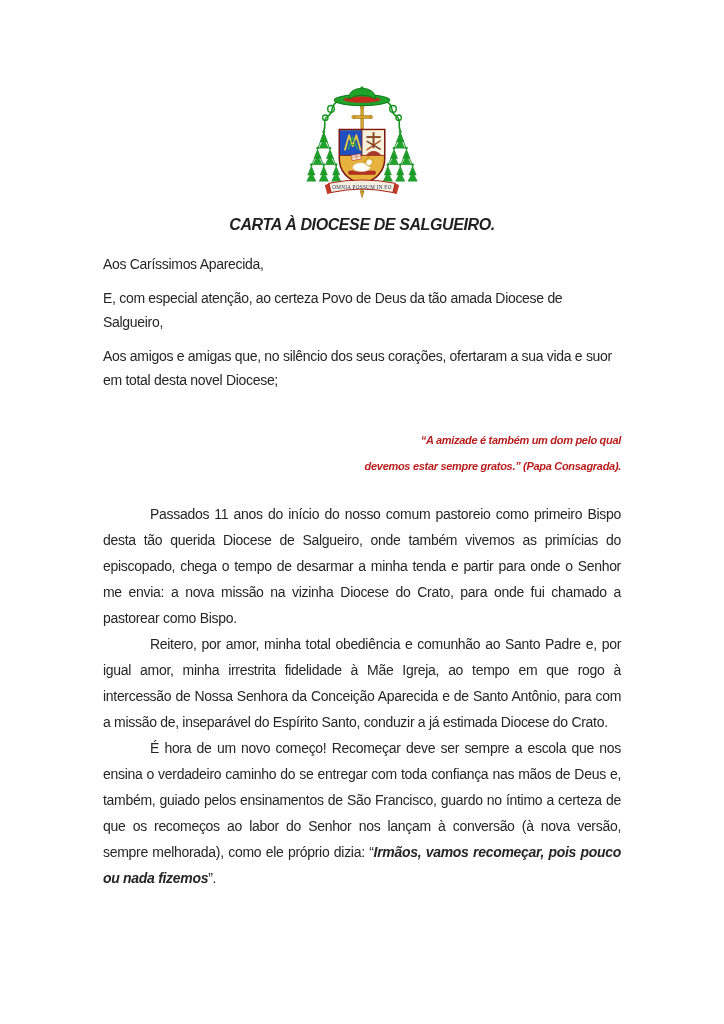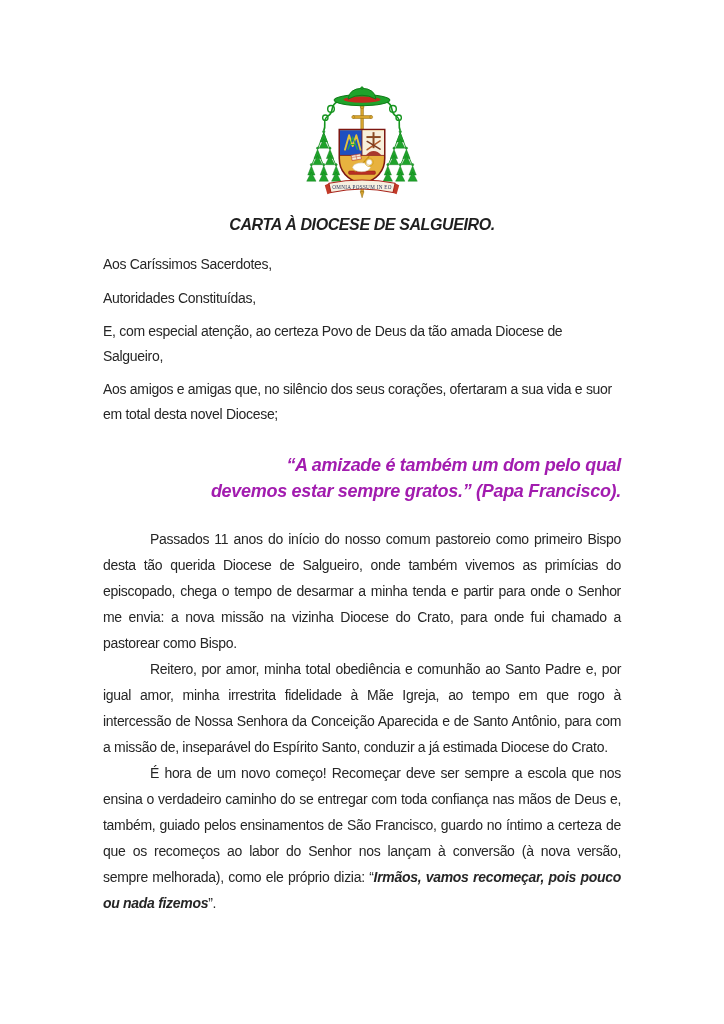--- a/index.html
+++ b/index.html
@@ -24,28 +24,28 @@
   }
   .content{padding:0 103px;}
   .salutation{margin-top:18px;}
   .salutation p{
     margin:0 0 9px 0;
     font-size:14px;
     line-height:24.5px;
     letter-spacing:-0.3px;
   }
   .quote{
-    margin-top:26px;
+    margin-top:34px;
     text-align:right;
     font-weight:bold;
     font-style:italic;
-    font-size:18px;
+    font-size:11px;
     line-height:26px;
     letter-spacing:-0.3px;
-    color:#a21caf;
+    color:#b91c1c;
   }
   .bodytext{margin-top:22px;}
   .bodytext p{
     margin:0;
     text-align:justify;
     text-indent:47px;
     font-size:14px;
     line-height:26px;
     letter-spacing:-0.3px;
   }
@@ -152,29 +152,28 @@
         <circle cx="60" cy="3.8" r="1.3" fill="#1fa32b" stroke="#0d7a16" stroke-width="0.5"></circle>
       </g>
     </svg>
   </div>
 
   <h1 class="doc-title">CARTA À DIOCESE DE SALGUEIRO.</h1>
 
   <div class="content">
 
     <div class="salutation">
-      <p>Aos Caríssimos Sacerdotes,</p>
-      <p>Autoridades Constituídas,</p>
+      <p>Aos Caríssimos Aparecida,</p>
       <p>E, com especial atenção, ao certeza Povo de Deus da tão amada Diocese de Salgueiro,</p>
       <p>Aos amigos e amigas que, no silêncio dos seus corações, ofertaram a sua vida e suor em total desta novel Diocese;</p>
     </div>
 
     <div class="quote">
       <div>“A amizade é também um dom pelo qual</div>
-      <div>devemos estar sempre gratos.” (Papa Francisco).</div>
+      <div>devemos estar sempre gratos.” (Papa Consagrada).</div>
     </div>
 
     <div class="bodytext">
       <p>Passados 11 anos do início do nosso comum pastoreio como primeiro Bispo desta tão querida Diocese de Salgueiro, onde também vivemos as primícias do episcopado, chega o tempo de desarmar a minha tenda e partir para onde o Senhor me envia: a nova missão na vizinha Diocese do Crato, para onde fui chamado a pastorear como Bispo.</p>
       <p>Reitero, por amor, minha total obediência e comunhão ao Santo Padre e, por igual amor, minha irrestrita fidelidade à Mãe Igreja, ao tempo em que rogo à intercessão de Nossa Senhora da Conceição Aparecida e de Santo Antônio, para com a missão de, inseparável do Espírito Santo, conduzir a já estimada Diocese do Crato.</p>
       <p><span>É hora de um novo começo! Recomeçar deve ser sempre a escola que nos ensina o verdadeiro caminho do se entregar com toda confiança nas mãos de Deus e, também, guiado pelos ensinamentos de São Francisco, guardo no íntimo a certeza de que os recomeços ao labor do Senhor nos lançam à conversão (à nova versão, sempre melhorada), como ele próprio dizia: “</span><span class="emph">Irmãos, vamos recomeçar, pois pouco ou nada fizemos</span><span>”.</span></p>
     </div>
 
   </div>
 </div>

